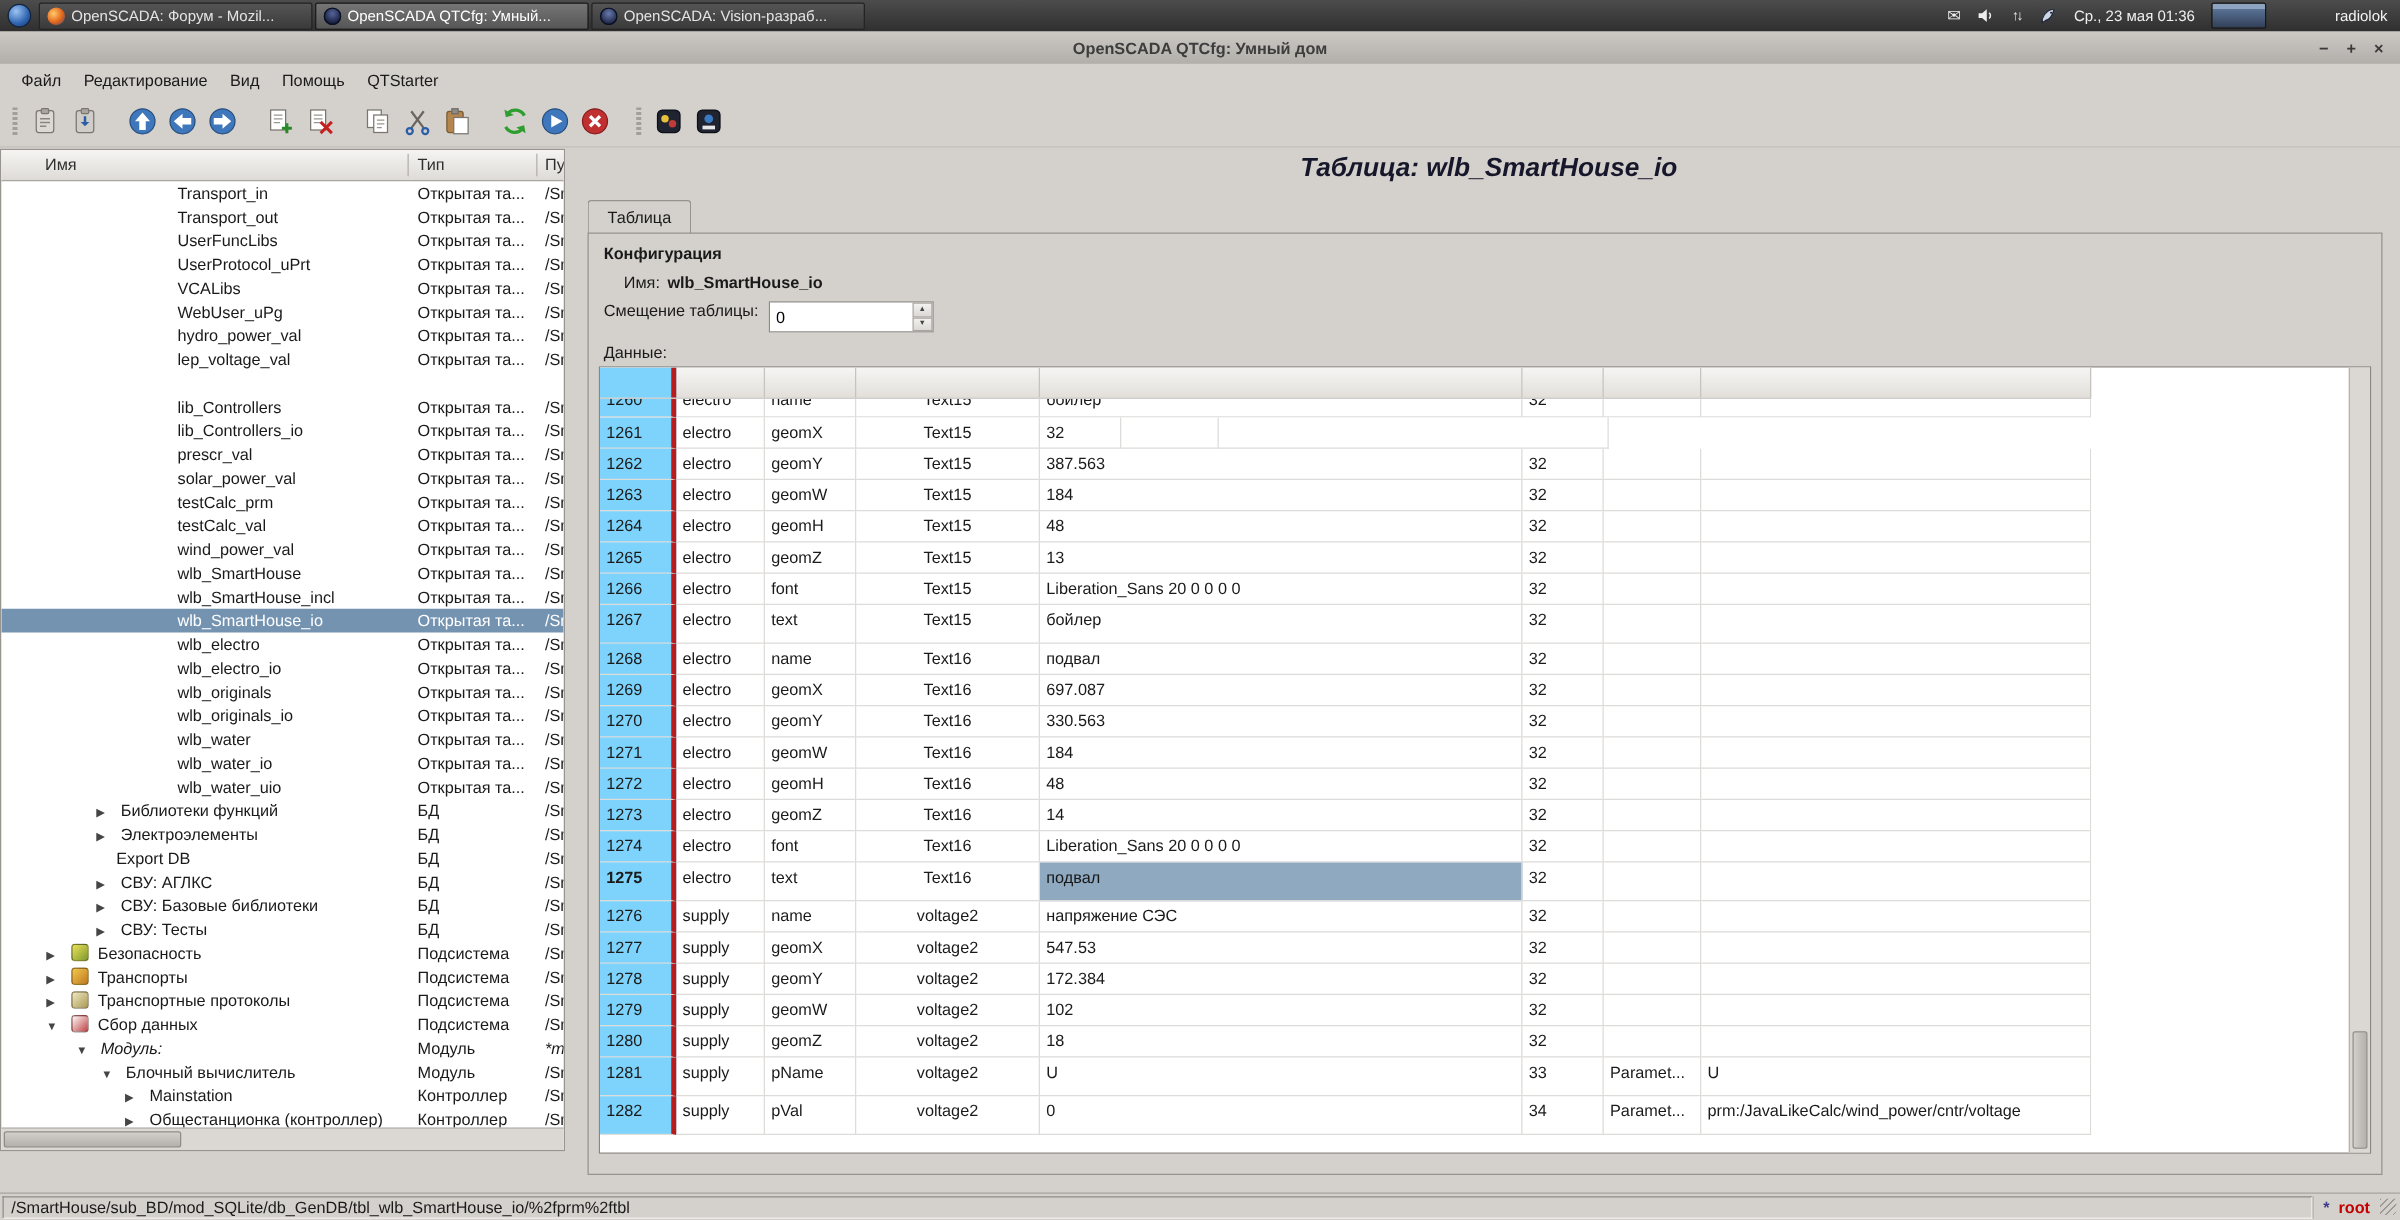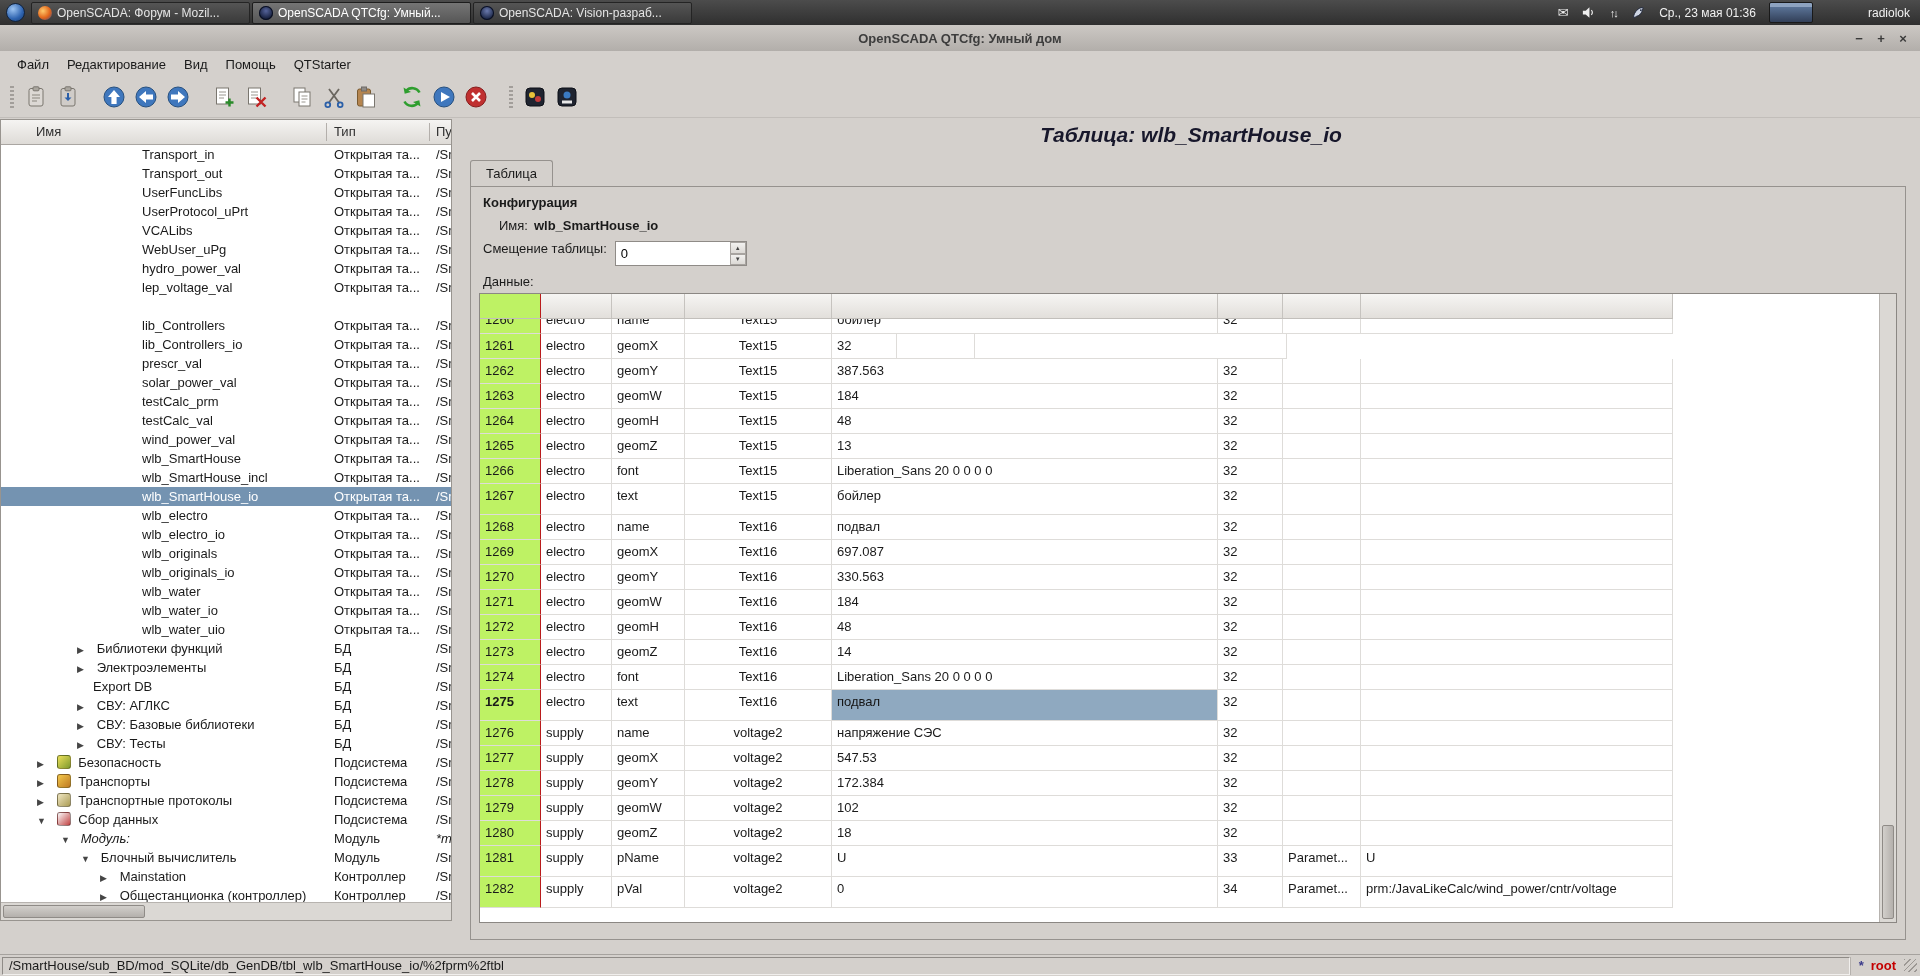--- a/index.html
+++ b/index.html
@@ -101,21 +101,21 @@
     font-size:13px;color:#2e2e2e;box-sizing:border-box;}
   .gh{line-height:24px;text-align:center;border-right:1px solid #c6c3bf;box-sizing:border-box;overflow:hidden;}
   .gh.bold{font-weight:bold;}
   #grid-body{position:absolute;top:25px;left:0;bottom:0;width:1193px;overflow:hidden;}
   .tr{display:flex;width:1193px;height:25px;}
   .tr.tall{height:31px;}
   .tr.partial{height:15px;overflow:hidden;}
   .tr.partial .td{position:relative;top:-11px;height:26px;}
   .td{box-sizing:border-box;border-right:1px solid #dedcd9;border-bottom:1px solid #dedcd9;
     padding:0 5px;font-size:13px;line-height:24px;white-space:nowrap;overflow:hidden;}
-  .c-num{width:61px;flex:0 0 61px;background:#bef264;border-right:1px solid #b91c1c;}
+  .c-num{width:61px;flex:0 0 61px;background:#7dd3fc;border-right:4px solid #b91c1c;}
   .c-idw{width:71px;flex:0 0 71px;}
   .c-id{width:73px;flex:0 0 73px;}
   .c-idc{width:147px;flex:0 0 147px;text-align:center;}
   .c-ioval{width:386px;flex:0 0 386px;}
   .c-self{width:65px;flex:0 0 65px;}
   .c-tmpl{width:78px;flex:0 0 78px;}
   .c-cfg{width:312px;flex:0 0 312px;}
   .tr.selrow .c-ioval{background:#8fa9c0;color:#161616;}
   .tr.selrow .c-num{font-weight:bold;}
   #vscroll{position:absolute;top:0;right:0;bottom:0;width:16px;background:#dbd8d4;border-left:1px solid #b7b3af;}

